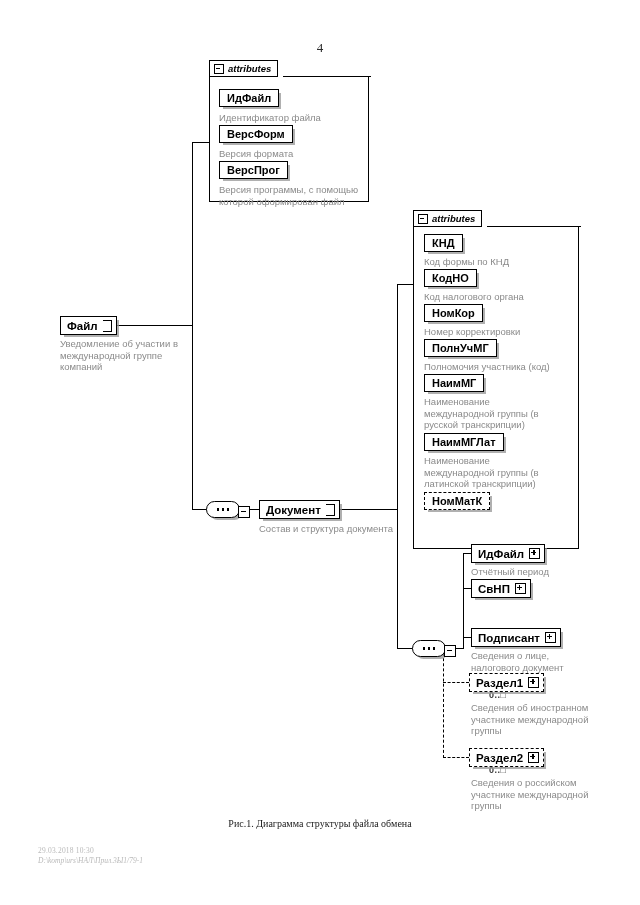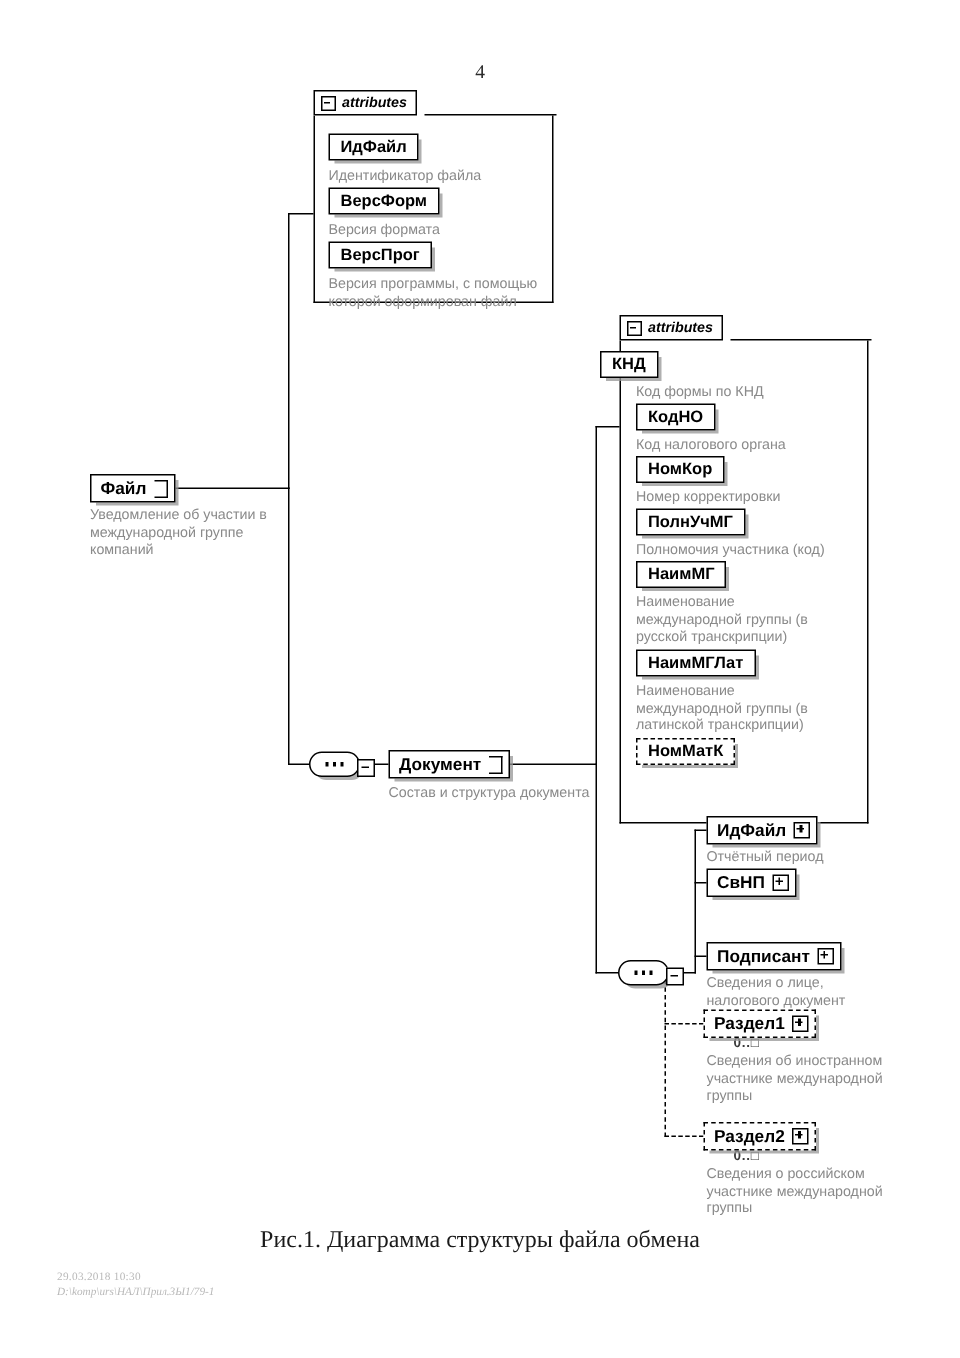--- a/index.html
+++ b/index.html
@@ -17,21 +17,21 @@
   #page-number{
     position:absolute;left:0;top:40px;width:640px;
     text-align:center;
     font-family:"Liberation Serif", serif;
     font-size:13px;color:#2b2b2b;
   }
   #figure-caption{
     position:absolute;left:0;top:818px;width:640px;
     text-align:center;
     font-family:"Liberation Serif", serif;
-    font-size:16px;color:#1a1a1a;
+    font-size:10px;color:#1a1a1a;
   }
   #footer-block{
     position:absolute;left:38px;top:846px;
     font-family:"Liberation Serif", serif;
     font-size:7.5px;color:#b9b9b9;
     line-height:10px;
     font-style:italic;
   }
   #footer-block .ln1{font-style:normal;letter-spacing:.2px;}
 
@@ -245,21 +245,21 @@
     <div class="ln h" style="left:397px;top:648px;width:16px;"></div>
 
     <div class="attrbox" style="left:413px;top:227px;width:166px;height:322px;">
       <div class="hdr">
         <span class="collapse"></span>
         <span>attributes</span>
       </div>
       <div class="toprule" style="left:73px;width:94px;"></div>
     </div>
 
-    <div class="attr" style="left:400px;top:234px;">
+    <div class="attr" style="left:424px;top:234px;">
       <span>КНД</span>
     </div>
     <div class="note" style="left:424px;top:256px;width:150px;">Код формы по КНД</div>
 
     <div class="attr" style="left:424px;top:269px;">
       <span>КодНО</span>
     </div>
     <div class="note" style="left:424px;top:291px;width:150px;">Код налогового органа</div>
 
     <div class="attr" style="left:424px;top:304px;">

